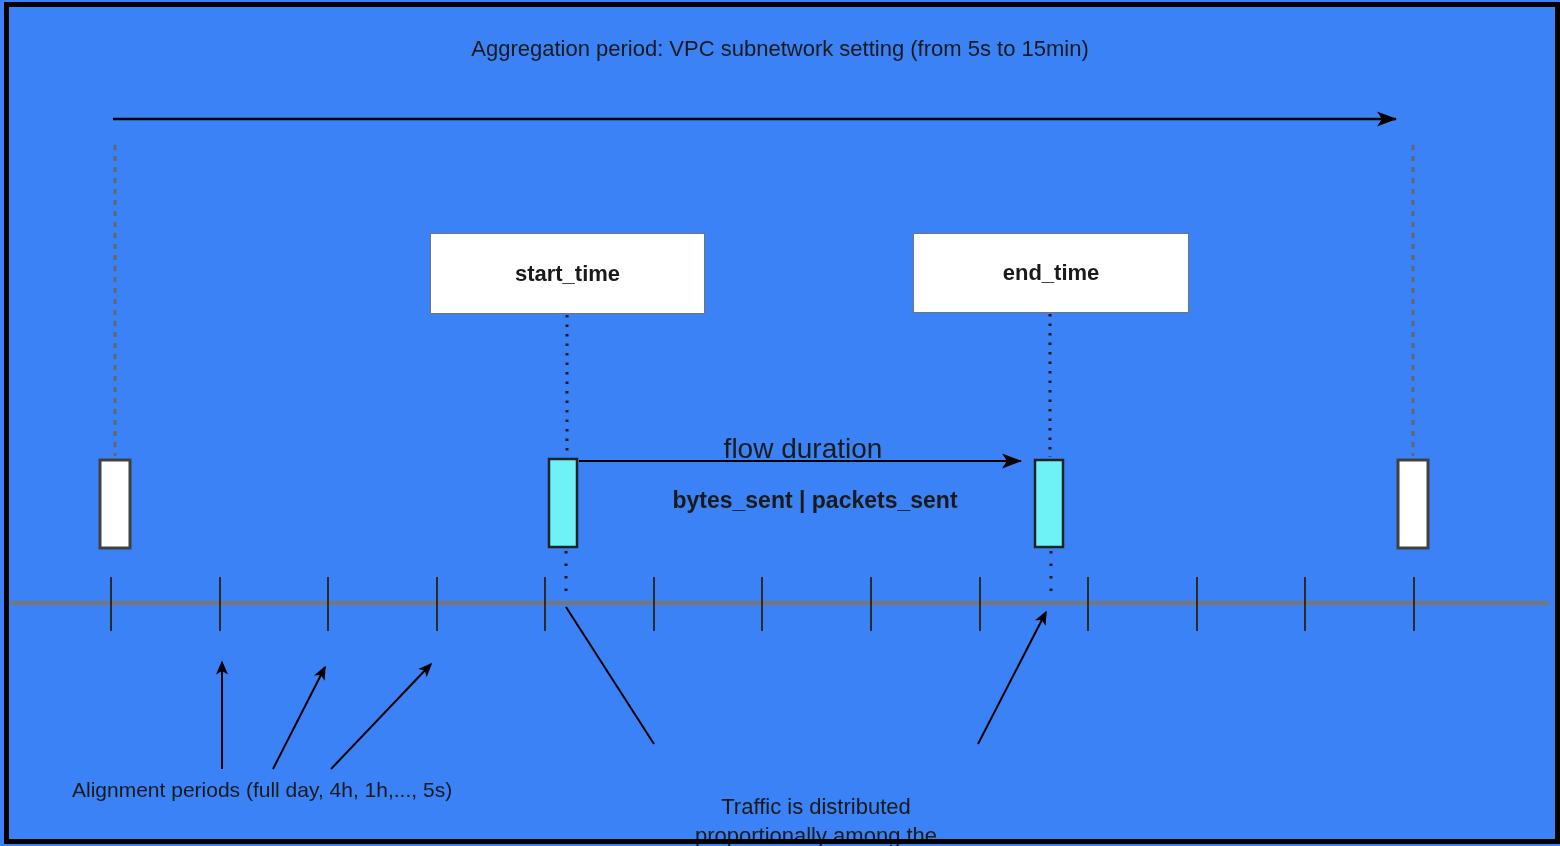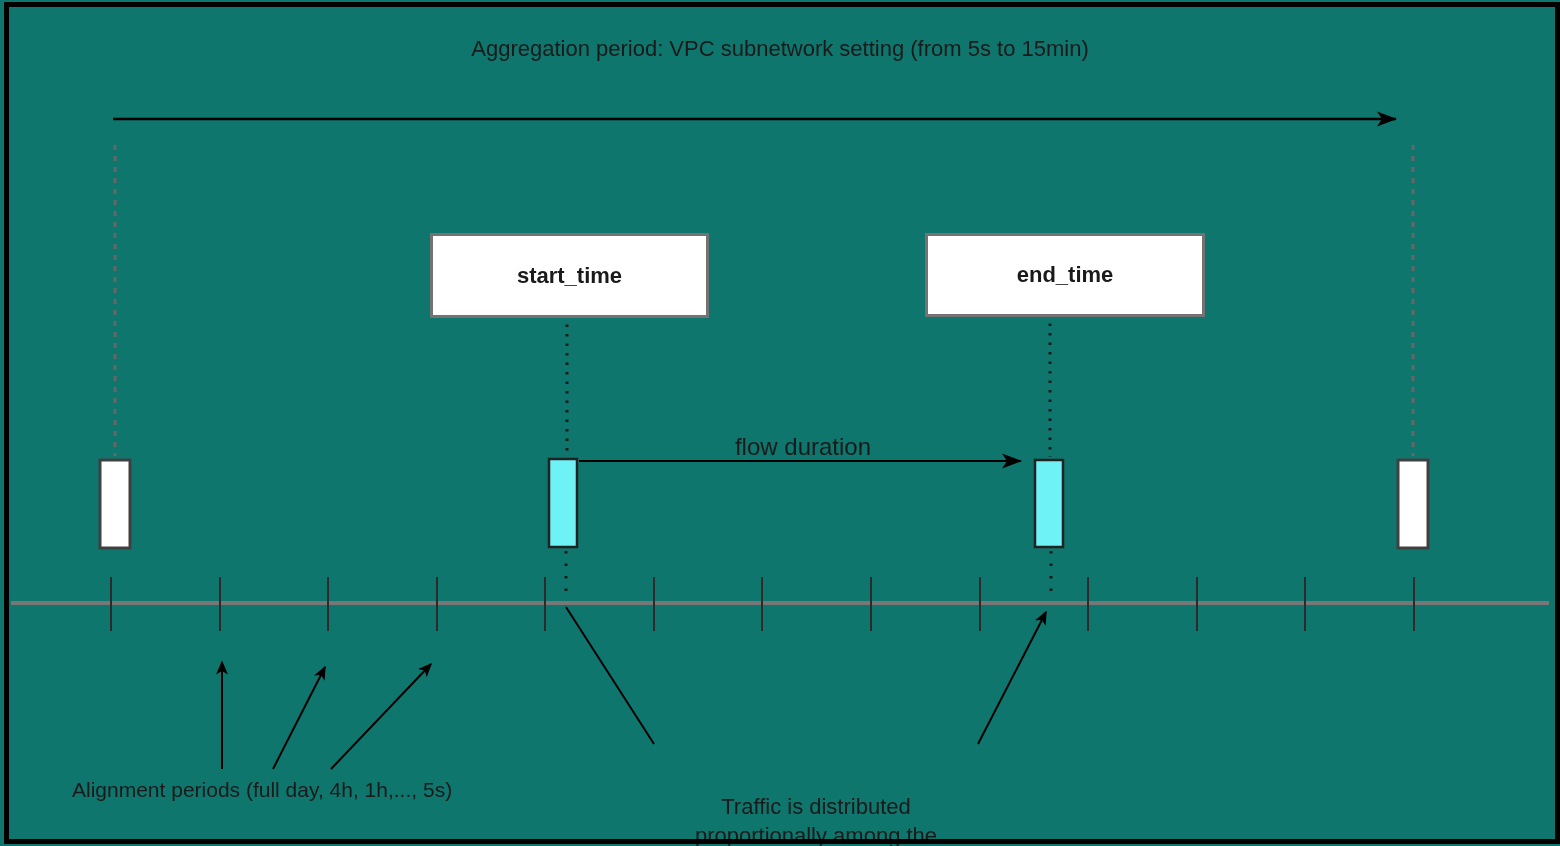--- a/index.html
+++ b/index.html
@@ -1,49 +1,49 @@
 <!DOCTYPE html>
 <html><head>
 <meta charset="utf-8">
 <style>
   html, body { margin: 0; padding: 0; background: #ffffff; }
   .stage {
     position: relative;
     width: 1560px;
     height: 846px;
-    background: #0f766e;
+    background: #3b82f6;
     font-family: "Liberation Sans", sans-serif;
     color: #111111;
     overflow: hidden;
   }
   .frame {
     position: absolute;
     left: 4px; top: 2px;
     width: 1546px; height: 832px;
     border: 5px solid #000000;
     pointer-events: none;
   }
   svg.diagram { position: absolute; left: 0; top: 0; }
   .label { position: absolute; white-space: nowrap; }
   .title {
     left: 0; top: 36px; width: 1560px;
     text-align: center; font-size: 22px; color: #1a1a1a;
   }
   .node-box {
     position: absolute;
-    border: 3px solid #737373;
+    border: 1px solid #737373;
     background: #ffffff;
     display: flex; align-items: center; justify-content: center;
     font-weight: bold; font-size: 22px; color: #1a1a1a;
   }
   .box-start { left: 430px; top: 233px; width: 273px; height: 79px; }
-  .box-end   { left: 913px; top: 233px; width: 274px; height: 78px; margin-left: 12px; }
+  .box-end   { left: 913px; top: 233px; width: 274px; height: 78px; }
   .flow-label {
     left: 703px; top: 433px; width: 200px;
-    text-align: center; font-size: 24px; color: #1a1a1a;
+    text-align: center; font-size: 28px; color: #1a1a1a;
   }
   .metrics-label {
     left: 640px; top: 487px; width: 350px;
     text-align: center; font-size: 23px; font-weight: bold; color: #1a1a1a;
   }
   .alignment-note {
     left: 52px; top: 778px;
     font-size: 21px; color: #1a1a1a; margin-left: 20px;
   }
   .traffic-note {
@@ -114,20 +114,21 @@
   <div class="node-box box-start">
     <span>start_time</span>
   </div>
 
   <div class="node-box box-end">
     <span>end_time</span>
   </div>
 
   <div class="label flow-label">flow duration</div>
 
+  <div class="label metrics-label">bytes_sent | packets_sent</div>
 
   <div class="label alignment-note">Alignment periods (full day, 4h, 1h,..., 5s)</div>
 
   <div class="traffic-note label" style="white-space: pre-line;">Traffic is distributed
 proportionally among the
 alignment periods</div>
 
   <div class="frame"></div>
 </div>
 

